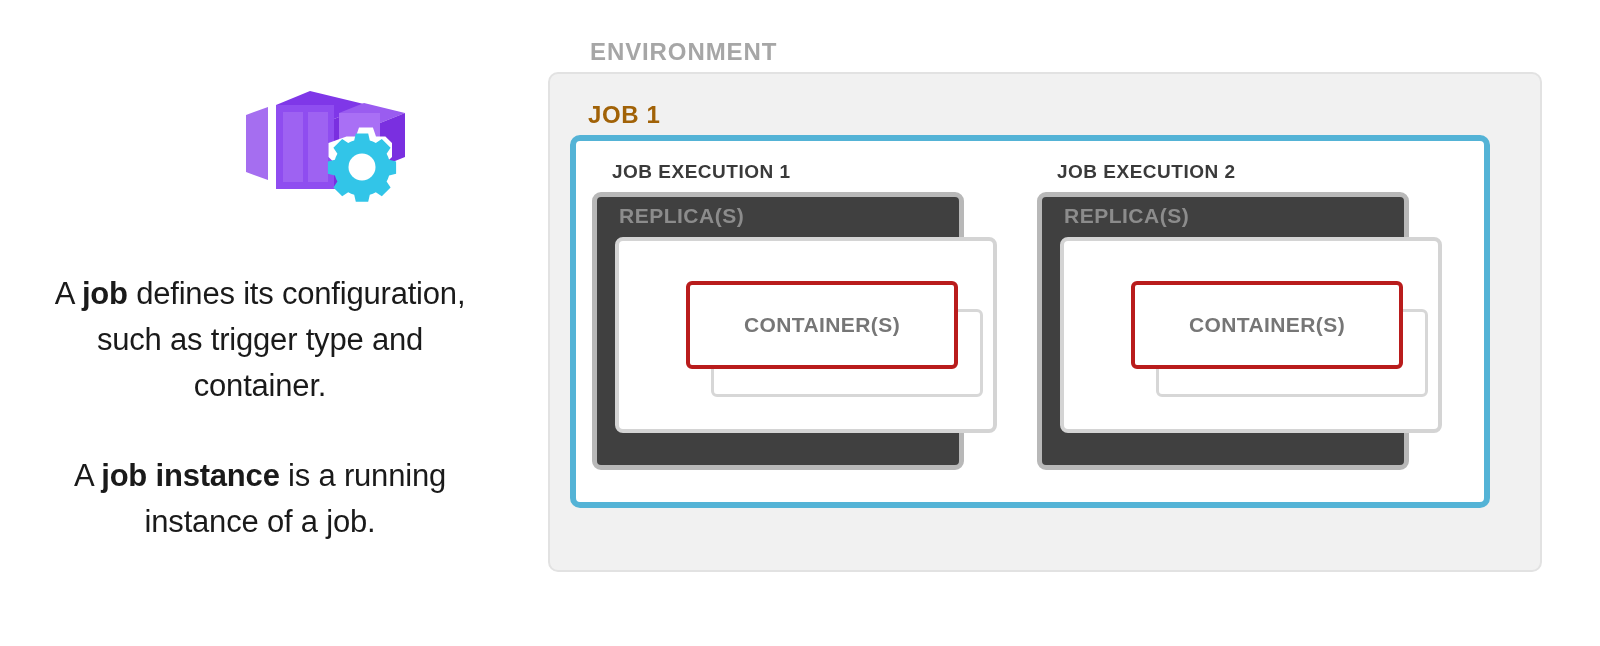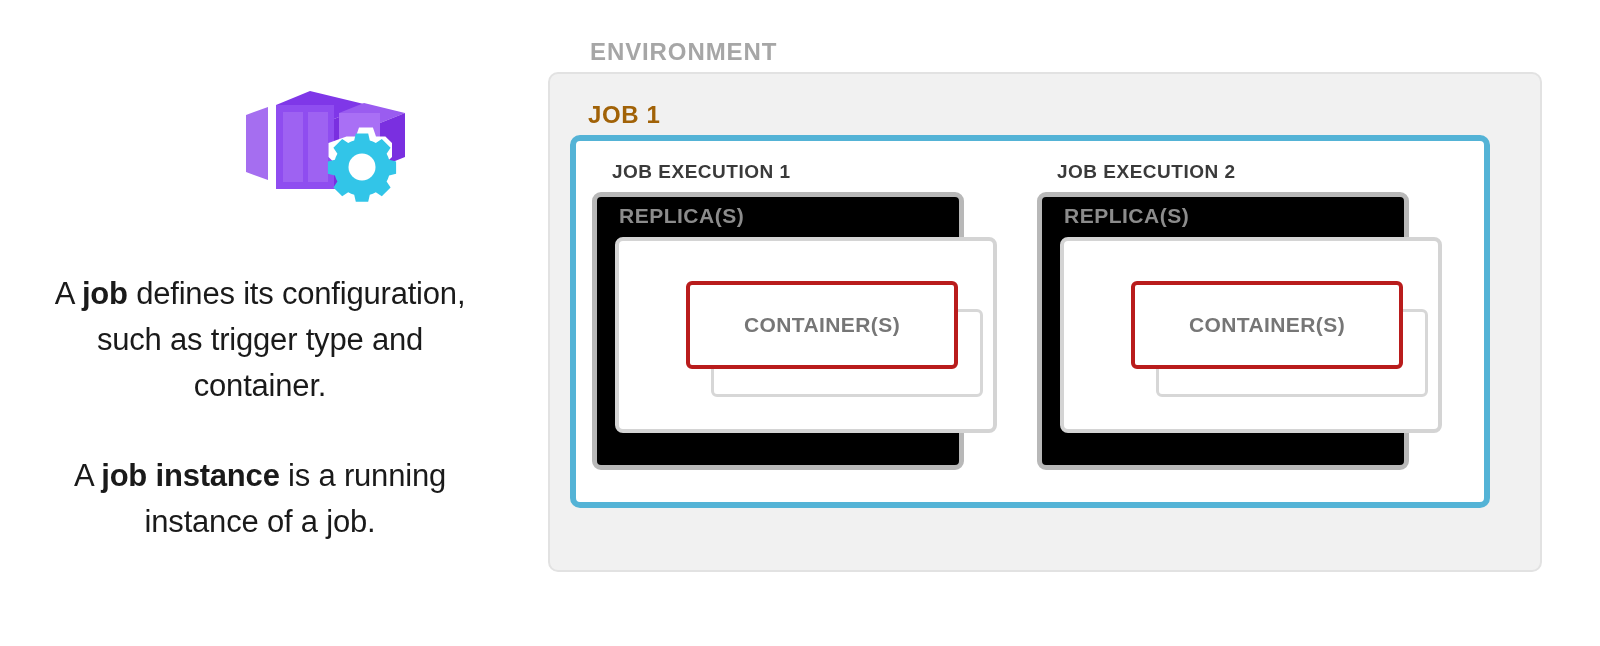--- a/index.html
+++ b/index.html
@@ -64,21 +64,21 @@
     font-size:19px; font-weight:700; letter-spacing:0.5px;
     color:#3a3a3a;
     white-space:nowrap;
   }
   .exec-label.one { left:92px; top:161px; }
   .exec-label.two { left:537px; top:161px; }
 
   .exec-box {
     position:absolute; top:192px;
     width:372px; height:278px;
-    background:#000000;
+    background:#404040;
     border:5px solid #b8b8b8;
     border-radius:9px;
   }
   .exec-box.one { left:72px; }
   .exec-box.two { left:517px; }
 
   .replica-label {
     position:absolute; left:22px; top:7px;
     font-size:21px; font-weight:700; letter-spacing:0.5px;
     color:#8c8c8c;

